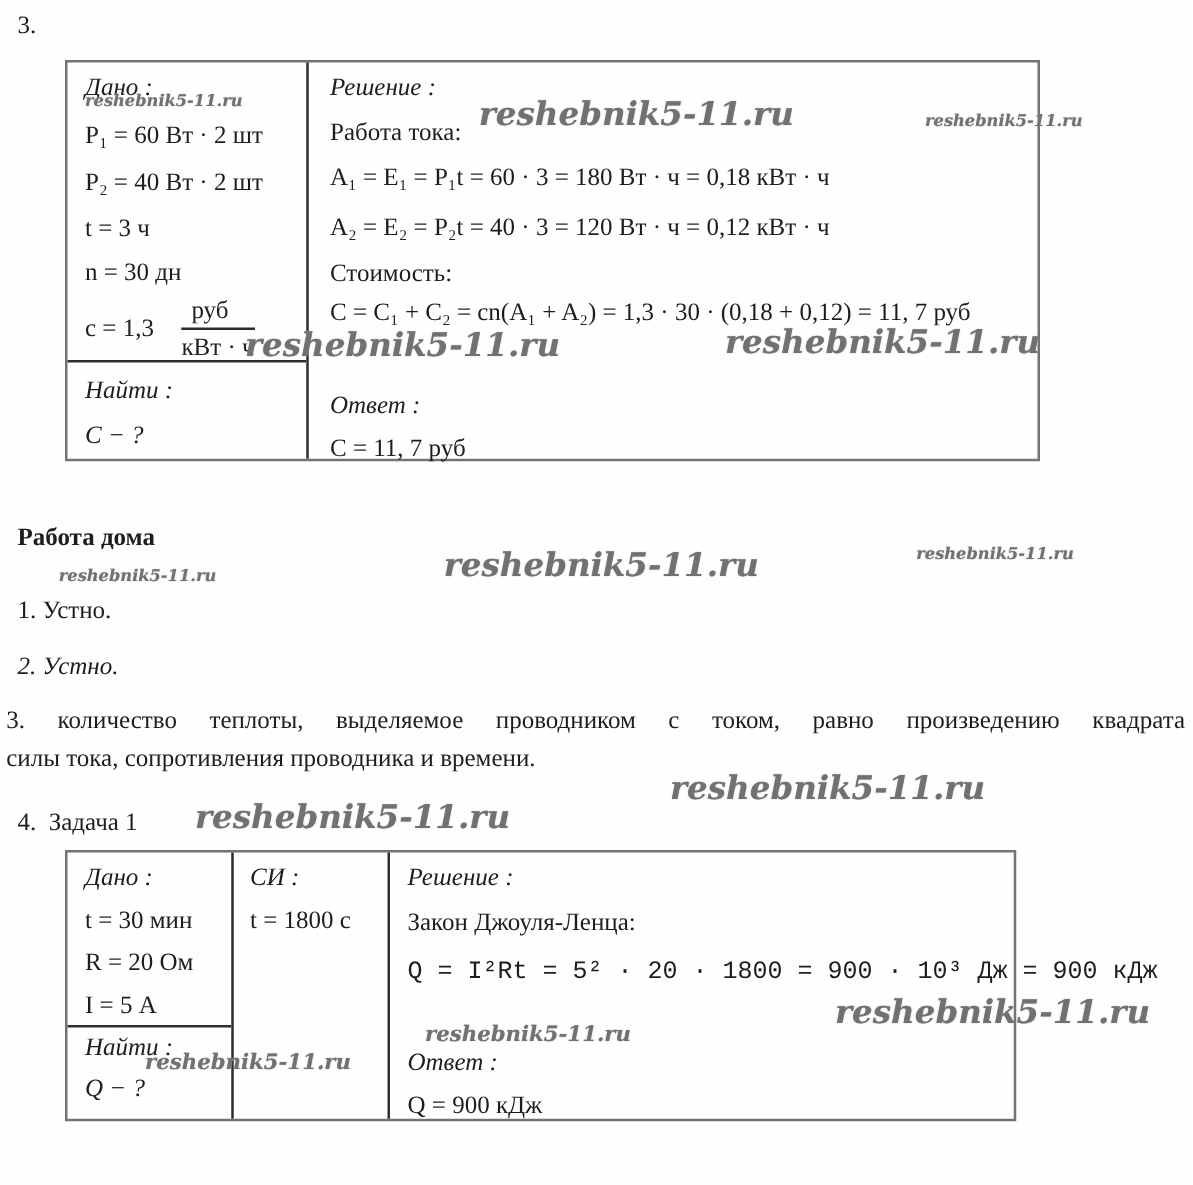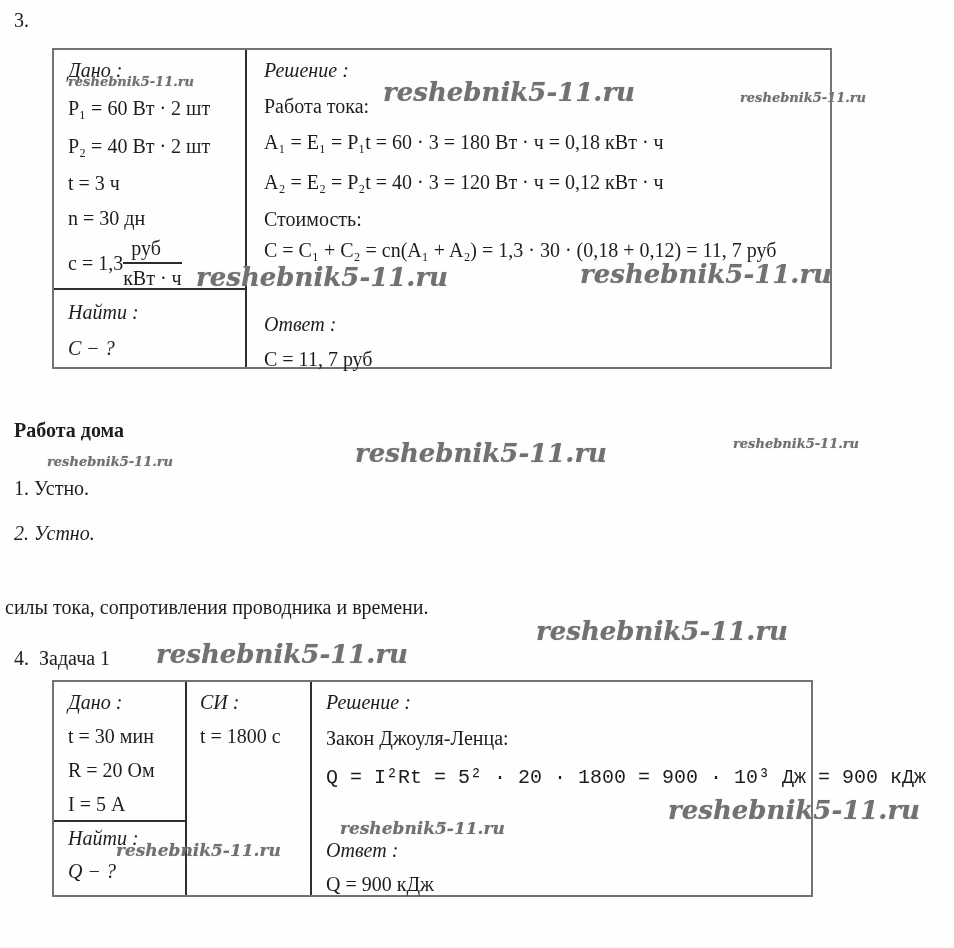--- a/index.html
+++ b/index.html
@@ -17,21 +17,21 @@
   .t1{left:52px;top:48px;width:780px;height:321px;}
   .t2{left:52px;top:680px;width:761px;height:217px;}
   .vline{position:absolute;top:0;bottom:0;width:2px;background:#2e2e2e;}
   .hline{position:absolute;height:2px;background:#2e2e2e;}
   .t1 .vline{left:191px;}
   .t1 .hline{left:0;width:191px;top:238px;}
   .t2 .v1{left:131px;}
   .t2 .v2{left:256px;}
   .t2 .hline{left:0;width:131px;top:138px;}
   
-  .fracrow{display:flex;align-items:center;gap:0;}
+  .fracrow{display:flex;align-items:center;gap:22px;}
   .frac{display:inline-block;text-align:left;}
   .frac .num{display:block;border-bottom:2px solid #2a2a2a;padding:0 8px 2px 8px;}
   .frac .den{display:block;padding-top:2px;}
   
   .wm{
     position:absolute;font-family:"DejaVu Serif","Liberation Serif",serif;
     font-weight:bold;color:#717171;white-space:nowrap;
     text-shadow:0 0 1px #a8a8a8;pointer-events:none;z-index:6;font-style:italic;
   }
   .wm-big{font-size:26px;letter-spacing:0px;}
@@ -80,20 +80,21 @@
       <div class="ln" style="left:210px;top:157px;">Стоимость:</div>
       <div class="ln" style="left:210px;top:188px;">C = C₁ + C₂ = cn(A₁ + A₂) = 1,3 · 30 · (0,18 + 0,12) = 11, 7 руб</div>
       <div class="ln it" style="left:210px;top:262px;">Ответ :</div>
       <div class="ln" style="left:210px;top:297px;">C = 11, 7 руб</div>
     </div>
   </div>
 
   <div class="ln bold" style="left:14px;top:418px;">Работа дома</div>
   <div class="ln" style="left:14px;top:476px;">1. Устно.</div>
   <div class="ln" style="left:14px;top:521px;font-style:italic;">2. Устно.</div>
+  <div class="para-line1">3. количество теплоты, выделяемое проводником с током, равно произведению квадрата</div>
   <div class="ln" style="left:5px;top:595px;">силы тока, сопротивления проводника и времени.</div>
   <div class="ln pre" style="left:14px;top:646px;">4.  Задача 1</div>
 
   <div class="tbl t2">
     <div class="vline v1"></div>
     <div class="vline v2"></div>
     <div class="hline"></div>
 
     <div>
       <div class="ln it" style="left:14px;top:8px;">Дано :</div>

